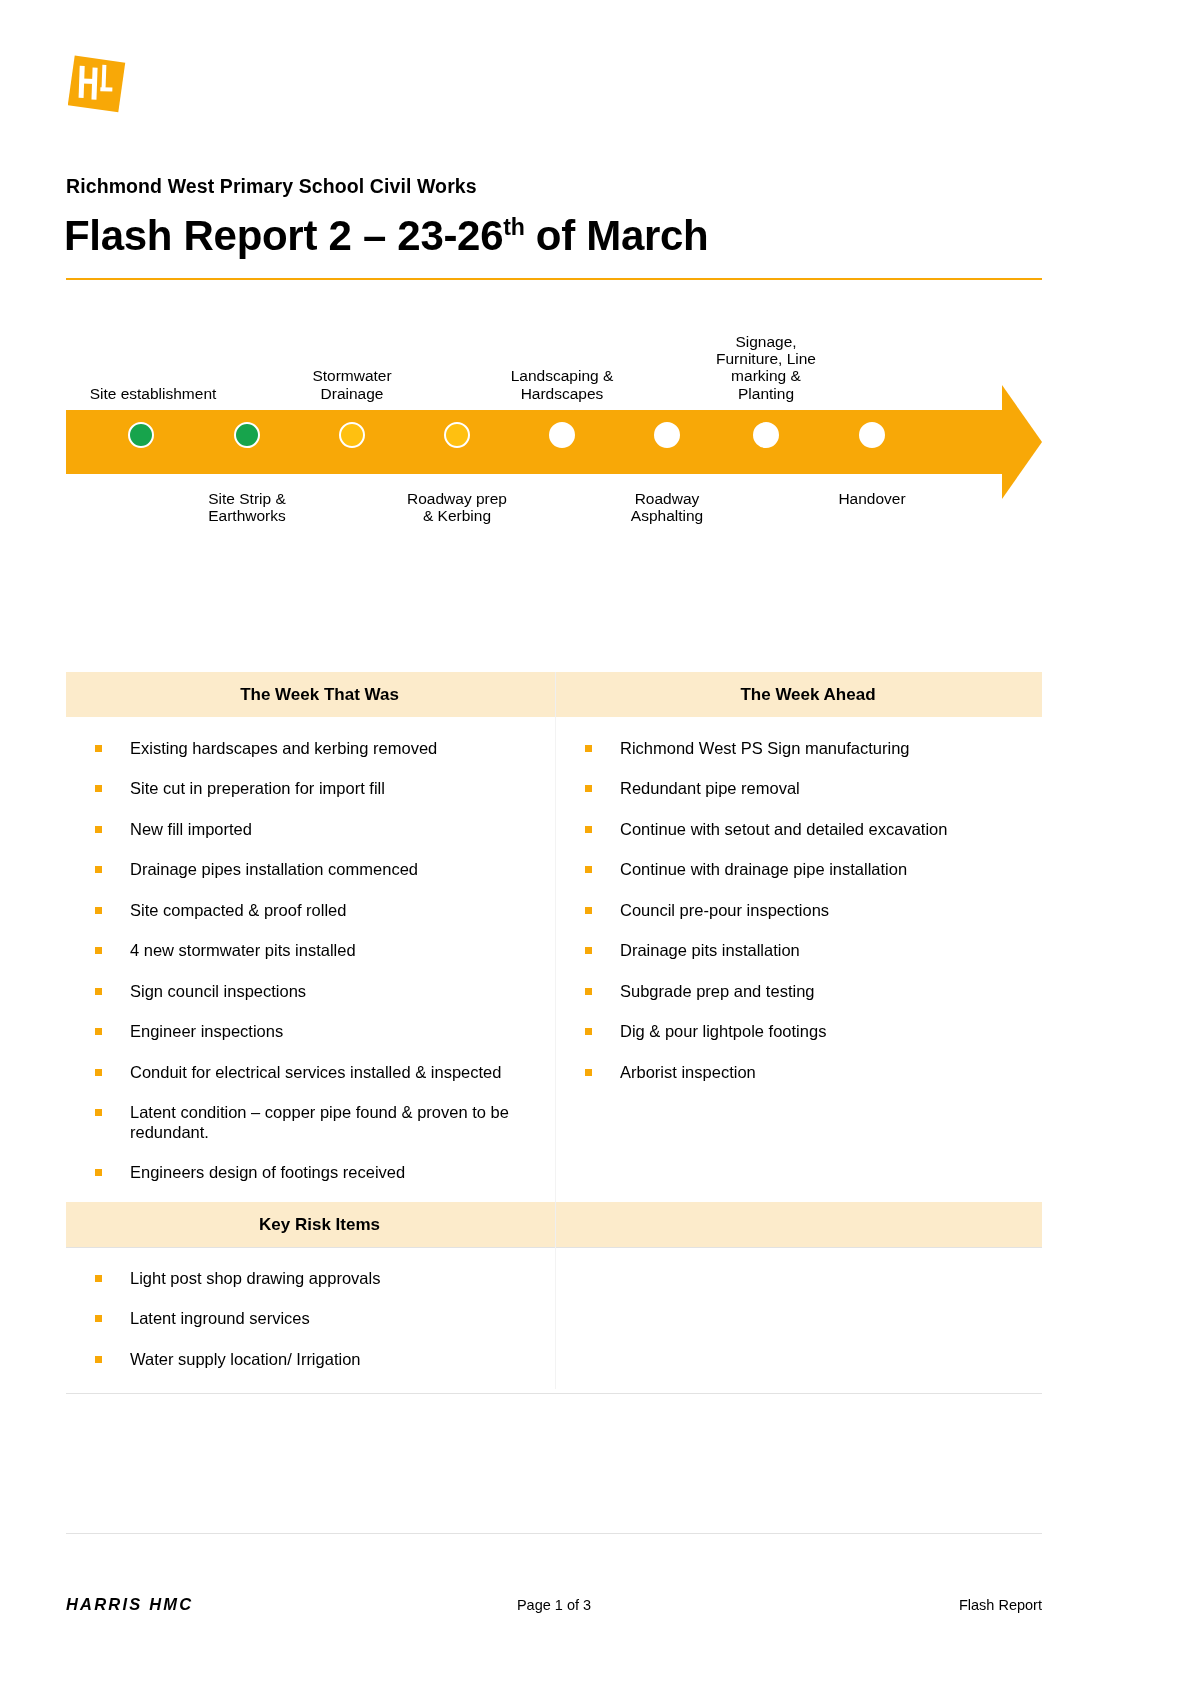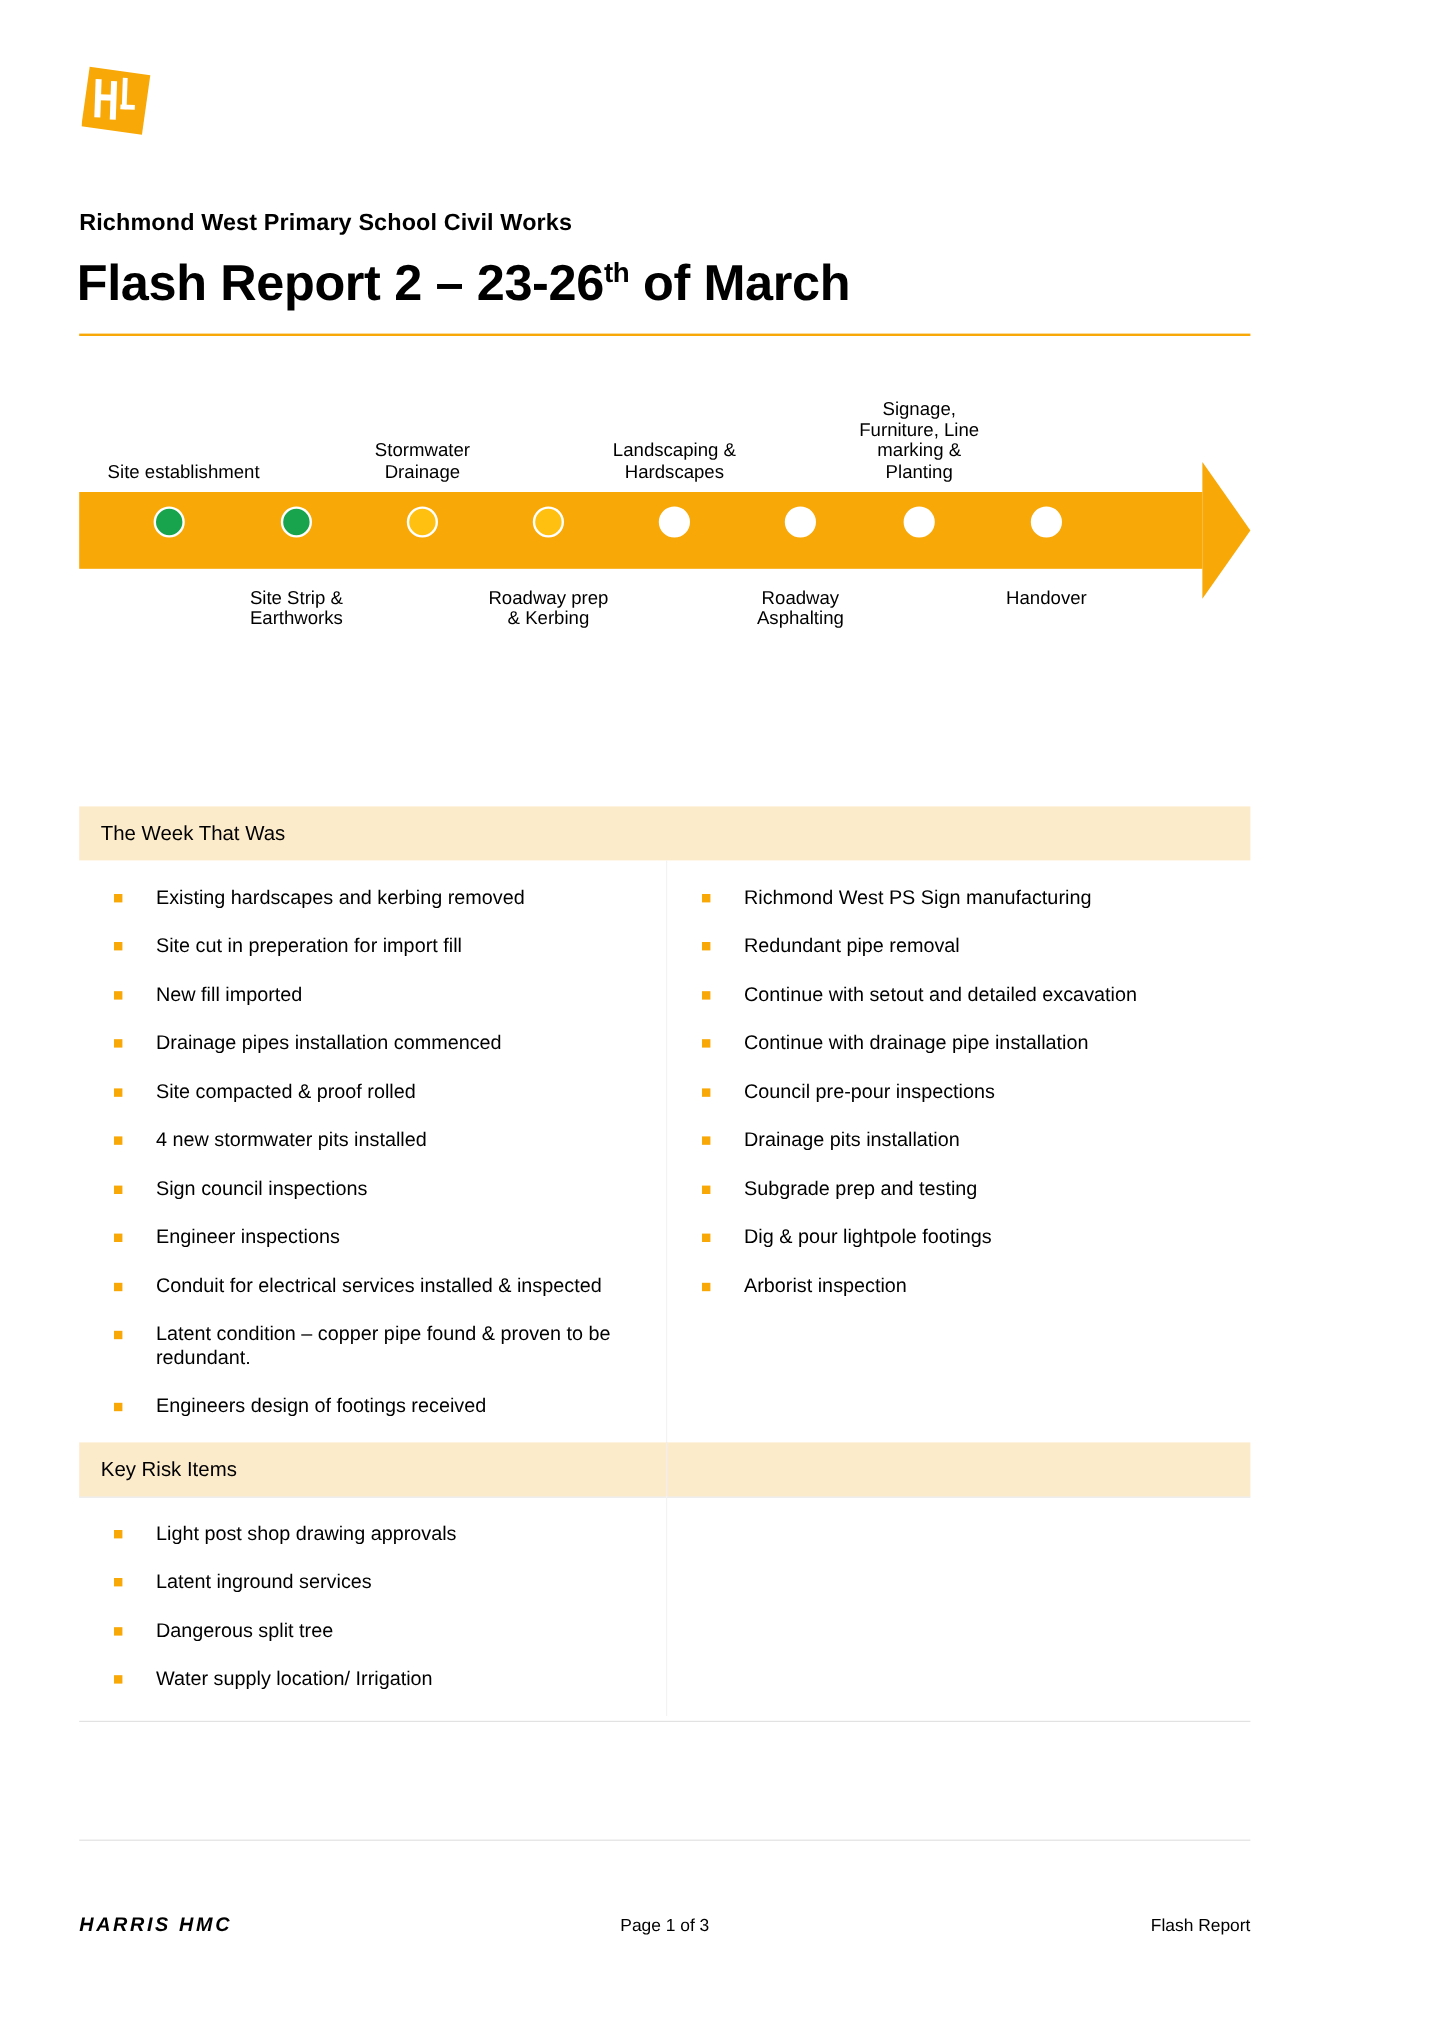--- a/index.html
+++ b/index.html
@@ -118,23 +118,24 @@
   .panel-head {
     display: flex;
     background: #FCEBCB;
     height: 45px;
     align-items: center;
   }
   .panel-head .cell {
     box-sizing: border-box;
     padding-left: 18px;
     font-size: 17px;
-    font-weight: normal;
+    font-weight: bold;
     height: 45px;
     line-height: 45px;
+    text-align: center;
   }
   .panel-head .cell.left  { width: 489px; }
   .panel-head .cell.right { width: 487px; border-left: 1px solid #EFEFEF; }
   .panel-body {
     display: flex;
   }
   .panel-body .col {
     box-sizing: border-box;
     padding: 22px 14px 16px 14px;
   }
@@ -254,20 +255,21 @@
 Planting</div>
         <div class="node" style="left: 806px; background: rgb(255, 255, 255);"></div>
         <div class="lbl below" style="left: 806px;">Handover</div>
       </div>
   </div>
 
   <div id="panels">
       <div class="panel" style="top: 672px;">
         <div class="panel-head">
           <div class="cell left">The Week That Was</div>
+          <div class="cell right">The Week Ahead</div>
         </div>
         <div class="panel-body">
           <div class="col left">
             <ul class="blist">
               <li><span class="sq"></span><span>Existing hardscapes and kerbing removed</span></li>
               <li><span class="sq"></span><span>Site cut in preperation for import fill</span></li>
               <li><span class="sq"></span><span>New fill imported</span></li>
               <li><span class="sq"></span><span>Drainage pipes installation commenced</span></li>
               <li><span class="sq"></span><span>Site compacted &amp; proof rolled</span></li>
               <li><span class="sq"></span><span>4 new stormwater pits installed</span></li>
@@ -298,21 +300,20 @@
       <div class="panel" style="top: 1202px;">
         <div class="panel-head">
           <div class="cell left">Key Risk Items</div>
           <div class="cell right"></div>
         </div>
         <div class="panel-body">
           <div class="col left">
             <ul class="blist">
               <li><span class="sq"></span><span>Light post shop drawing approvals</span></li>
               <li><span class="sq"></span><span>Latent inground services</span></li>
-              <li><span class="sq"></span><span>Dangerous split tree</span></li>
               <li><span class="sq"></span><span>Water supply location/ Irrigation</span></li>
             </ul>
           </div>
           <div class="col right">
             <ul class="blist"></ul>
           </div>
         </div>
         <div class="hrule"></div>
       </div>
     </div>

